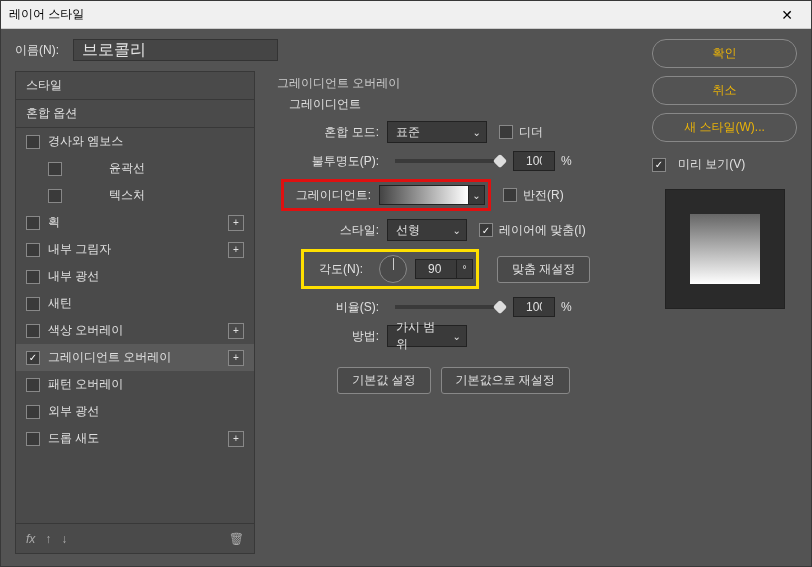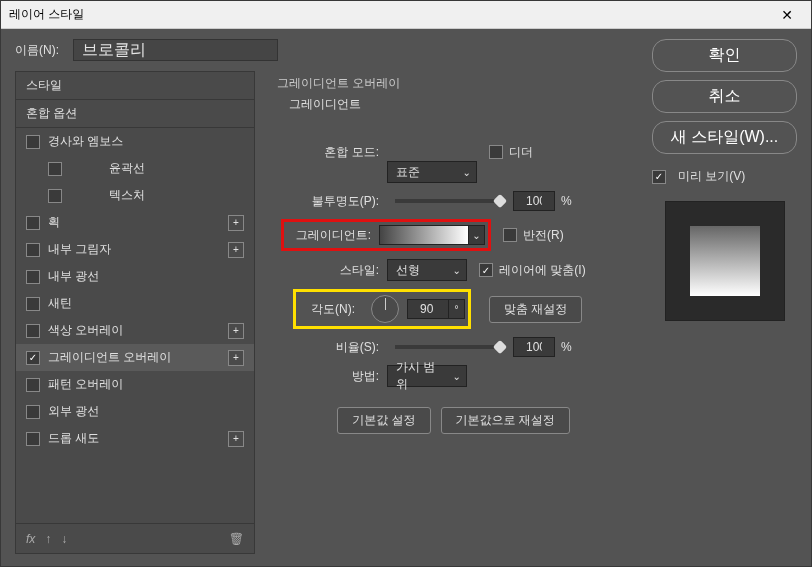--- a/index.html
+++ b/index.html
@@ -25,36 +25,36 @@
 .left-footer { height: 30px; border-top: 1px solid #383838; display: flex; align-items: center; padding: 0 10px; gap: 10px; color: #aaa; font-size: 12px; }
 .fx-icon { font-style: italic; cursor: pointer; }
 .trash-icon { margin-left: auto; cursor: pointer; }
 .center-panel { flex: 1; color: #e0e0e0; font-size: 12px; padding: 4px 10px; }
 .section-title { color: #ccc; margin-bottom: 4px; }
 .sub-section-title { margin-left: 12px; margin-bottom: 8px; }
 .form-row { display: flex; align-items: center; margin-bottom: 8px; margin-left: 20px; }
 .form-label { width: 90px; text-align: right; padding-right: 8px; }
 .select { background: #3a3a3a; border: 1px solid #222; color: #e0e0e0; font-size: 12px; padding: 2px 20px 2px 8px; height: 22px; position: relative; display: inline-flex; align-items: center; cursor: pointer; }
 .select::after { content: "⌄"; position: absolute; right: 5px; font-size: 10px;}
-.select.wide { width: 90px; margin-top: 40px; }
+.select.wide { width: 100px; }
 .select.small { width: 80px; }
 .small-input { background: #3a3a3a; border: 1px solid #222; color: #e0e0e0; font-size: 12px; padding: 2px 12px; width: 42px; height: 20px; text-align: left; }
 .slider { width: 110px; height: 4px; background: #3a3a3a; position: relative; margin: 0 8px; }
 .slider .thumb { position: absolute; width: 10px; height: 10px; background: #ddd; top: -3px; border-radius: 2px; transform: rotate(45deg);}
 .chk-inline { width: 14px; height: 14px; border: 1px solid #888; background: #3a3a3a; margin-left: 12px; margin-right: 6px; display: inline-flex; align-items: center; justify-content: center; font-size: 10px; color: #fff; cursor:pointer;}
 .chk-inline.checked::after { content: "✓"; }
 .gradient-swatch { width: 90px; height: 20px; background: linear-gradient(to right, #444, #fff); border: 1px solid #222; cursor: pointer; display:inline-block;}
 .highlight-red { border: 3px solid #e01010; padding: 3px; display: inline-flex; align-items: center; }
 .highlight-yellow { border: 3px solid #ffe000; padding: 3px; display: inline-flex; align-items: center; }
 .angle-dial { width: 28px; height: 28px; border: 1px solid #888; border-radius: 50%; margin: 0 8px; position: relative; background: #4a4a4a;}
 .angle-dial::after { content:""; position:absolute; left:50%; top:2px; width:1px; height:12px; background:#ccc;}
 .btn-group { display: flex; gap: 10px; justify-content: center; margin-top: 20px; }
 .ps-button { background: #4a4a4a; border: 1px solid #888; color: #e0e0e0; font-size: 12px; padding: 4px 14px; cursor: pointer; border-radius: 3px; }
 .right-panel { width: 145px; display: flex; flex-direction: column; gap: 8px; padding-top: 0; position: relative;}
-.right-panel .pill-btn { background: #535353; border: 1px solid #888; color: #ffffff; font-size: 16px; padding: 5px 10px; border-radius: 14px; cursor: pointer; text-align: center; }
+.right-panel .pill-btn { background: #535353; border: 1px solid #888; color: #eab308; font-size: 12px; padding: 5px 10px; border-radius: 14px; cursor: pointer; text-align: center; }
 .preview-box { border: 1px solid #222; background: #2a2a2a; width: 120px; height: 120px; margin: 8px auto 0; display: flex; align-items: center; justify-content: center; }
 .preview-inner { width: 70px; height: 70px; background: linear-gradient(to bottom, #666, #fff); }
 .preview-row { display: flex; align-items: center; gap: 6px; color: #e0e0e0; font-size: 12px; margin-top: 6px;}
 </style>
 </head>
 <body>
 
 <div class="window">
   <div class="titlebar">
     <span class="titlebar-title">레이어 스타일</span>
@@ -169,21 +169,21 @@
 
         <div class="form-row">
           <span class="form-label">스타일:</span>
           <div class="select small">
               <span>선형</span>
             </div>
           <span class="chk-inline checked"></span>
           <span>레이어에 맞춤(I)</span>
         </div>
 
-        <div class="form-row" style="margin-left:16px">
+        <div class="form-row" style="margin-left:24px">
           <span class="highlight-yellow">
             <span class="form-label" style="width:64px">각도(N):</span>
             <div class="angle-dial"></div>
             <input class="small-input" value="90" style="">
             <span style="width:16px;height:20px;background:#3a3a3a;border:1px solid #222;border-left:none;display:inline-flex;align-items:center;justify-content:center;font-size:10px">°</span>
           </span>
           <button class="ps-button" style="margin-left:18px">맞춤 재설정</button>
         </div>
 
         <div class="form-row">

